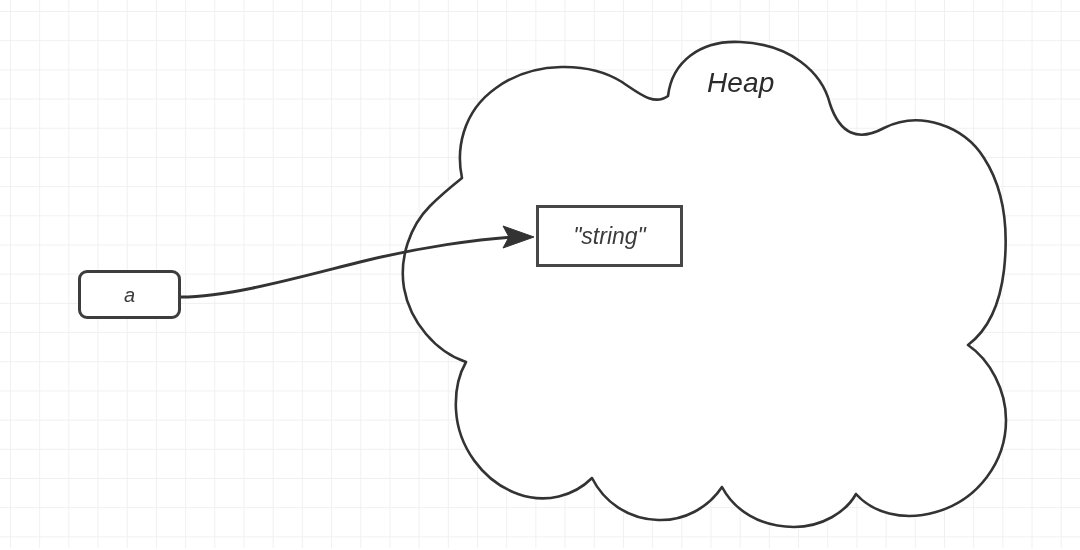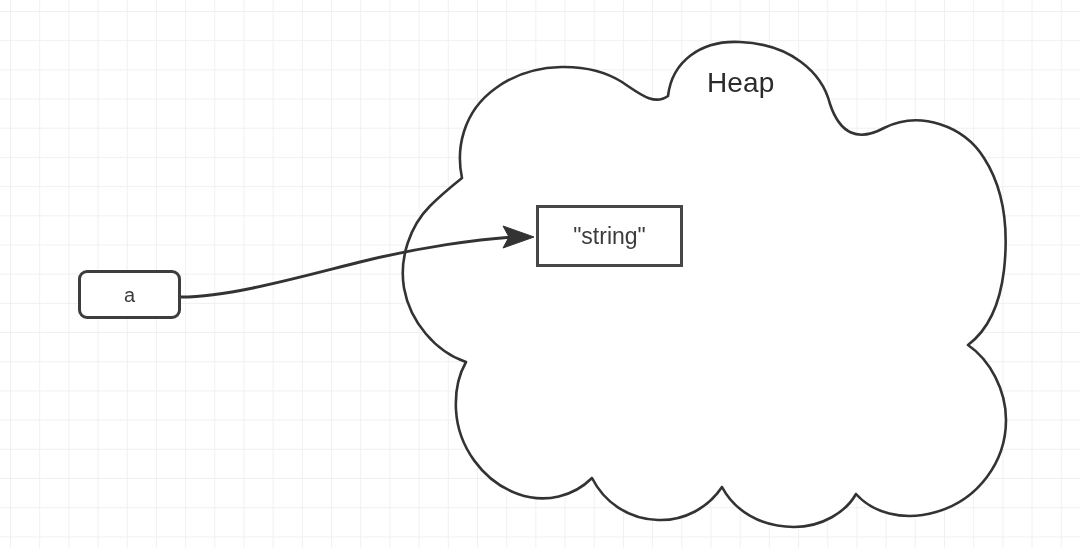--- a/index.html
+++ b/index.html
@@ -15,20 +15,21 @@
     position: relative;
     width: 1080px;
     height: 548px;
     overflow: hidden;
     background-color: #ffffff;
     background-image:
       linear-gradient(to right, #f0f0f0 1px, transparent 1px),
       linear-gradient(to bottom, #f0f0f0 1px, transparent 1px);
     background-size: 29.2px 29.2px;
     background-position: 10px 11px;
+    font-style: italic;
   }
   #diagram-svg {
     position: absolute;
     left: 0;
     top: 0;
     width: 1080px;
     height: 550px;
   }
   .shape-label {
     position: absolute;

